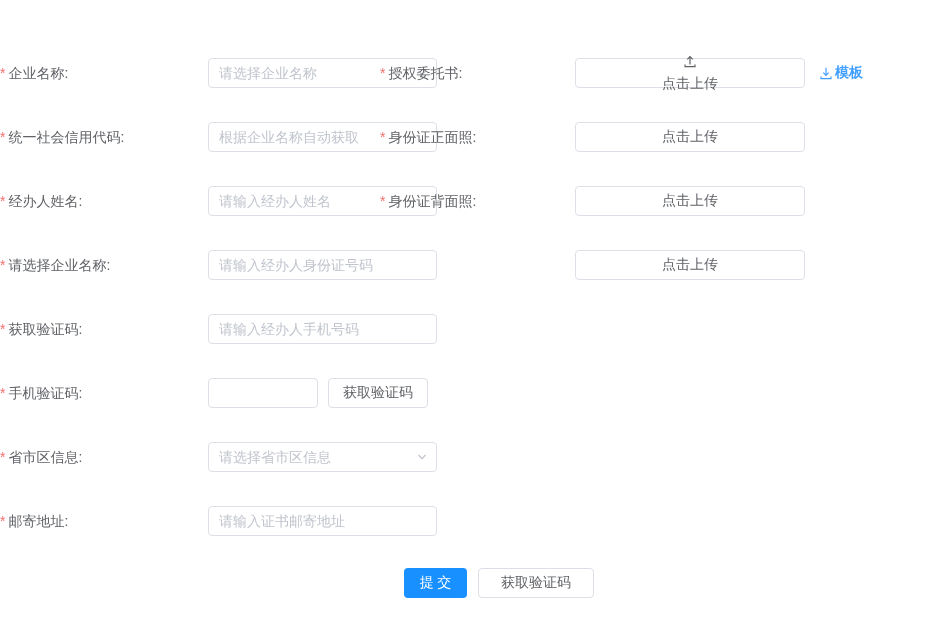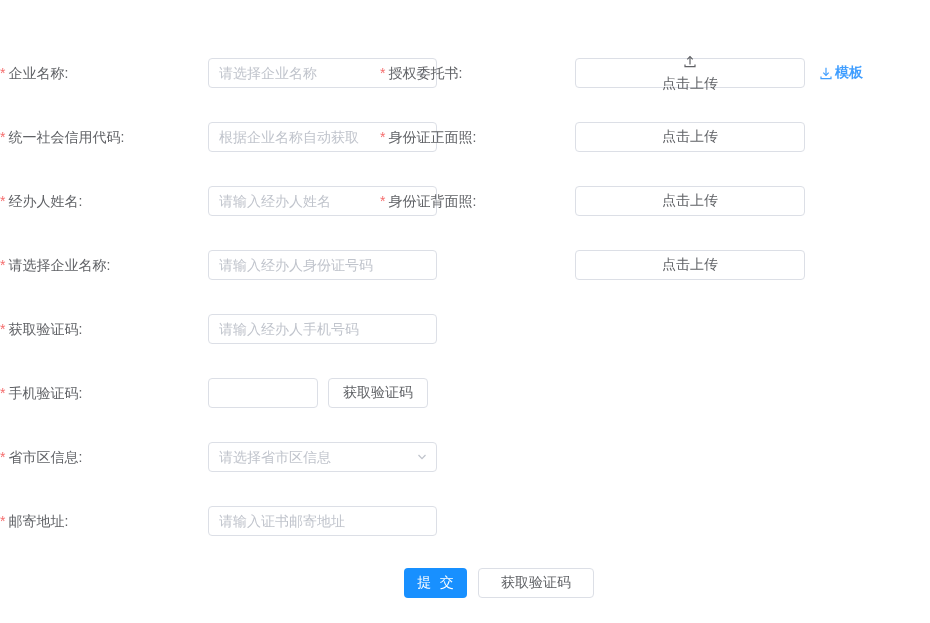--- a/index.html
+++ b/index.html
@@ -22,21 +22,21 @@
         border-radius:4px;background:#fff;color:#606266;font-size:14px;cursor:pointer;
         font-family:"Liberation Sans","DejaVu Sans",sans-serif;}
   .upload-btn{position:absolute;left:575px;width:230px;height:30px;box-sizing:border-box;border:1px solid #dcdfe6;
         border-radius:4px;background:#fff;color:#606266;font-size:14px;cursor:pointer;
         display:flex;align-items:center;justify-content:center;gap:7px;
         font-family:"Liberation Sans","DejaVu Sans",sans-serif;flex-direction:column;}
   .tpl-link{position:absolute;left:819px;height:30px;display:flex;align-items:center;gap:2px;
         color:#409eff;text-decoration:none;font-size:14px;cursor:pointer;font-weight:bold;}
   .footer-btn-primary{position:absolute;left:404px;top:568px;width:63px;height:30px;border:none;border-radius:4px;
         background:#1890ff;color:#ffffff;font-size:14px;cursor:pointer;
-        font-family:Liberation Mono, monospace;}
+        font-family:Liberation Serif, serif;}
   .footer-btn-plain{position:absolute;left:478px;top:568px;width:116px;height:30px;box-sizing:border-box;
         border:1px solid #dcdfe6;border-radius:4px;background:#fff;color:#606266;font-size:14px;cursor:pointer;
         font-family:"Liberation Sans","DejaVu Sans",sans-serif;}
   .icn{display:inline-block;line-height:0;}
 </style>
 </head>
 <body>
 
 <div class="page">
 

